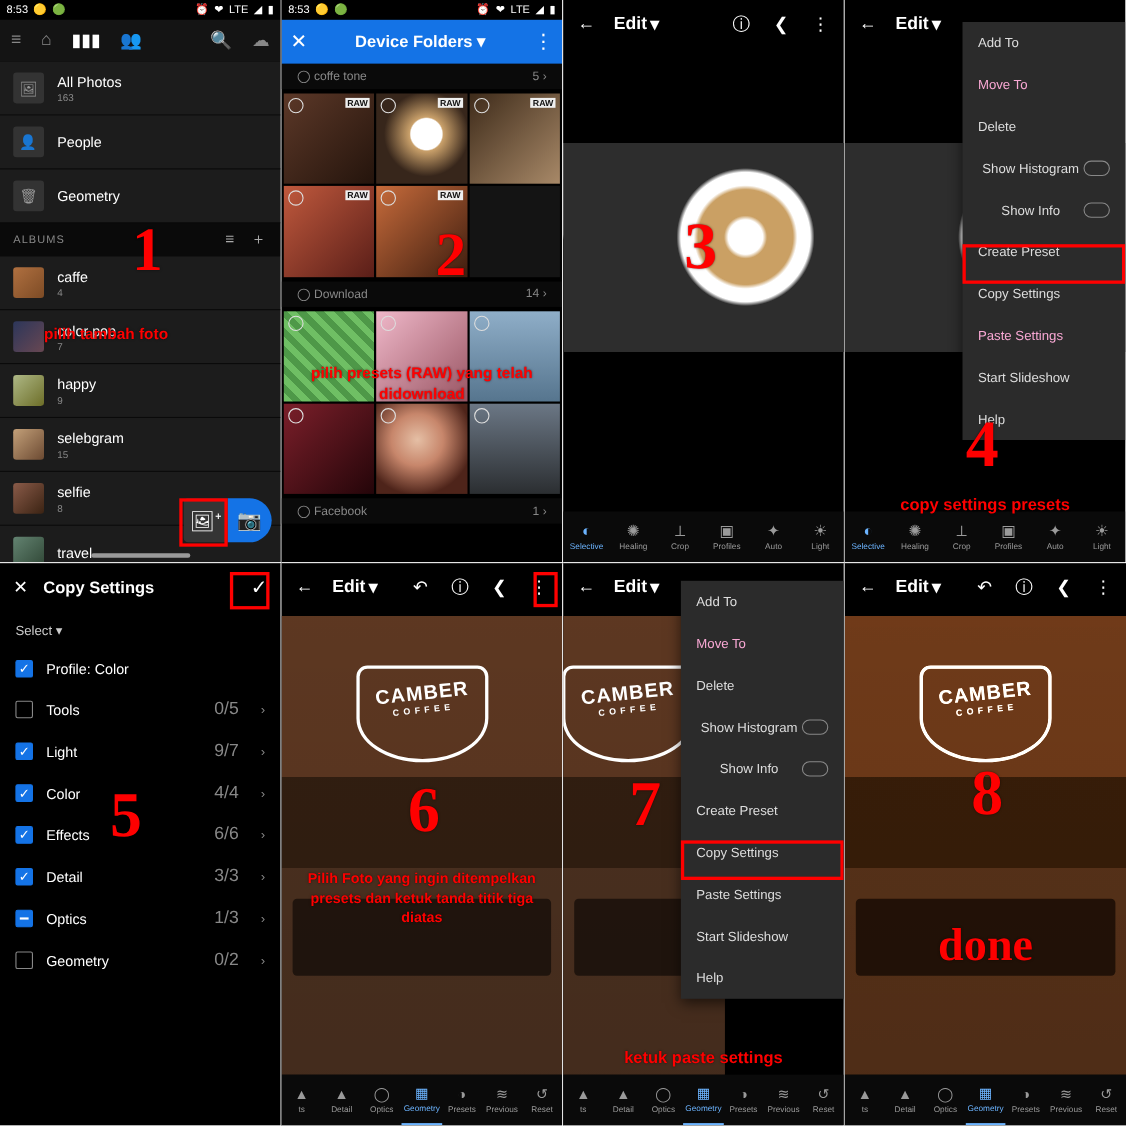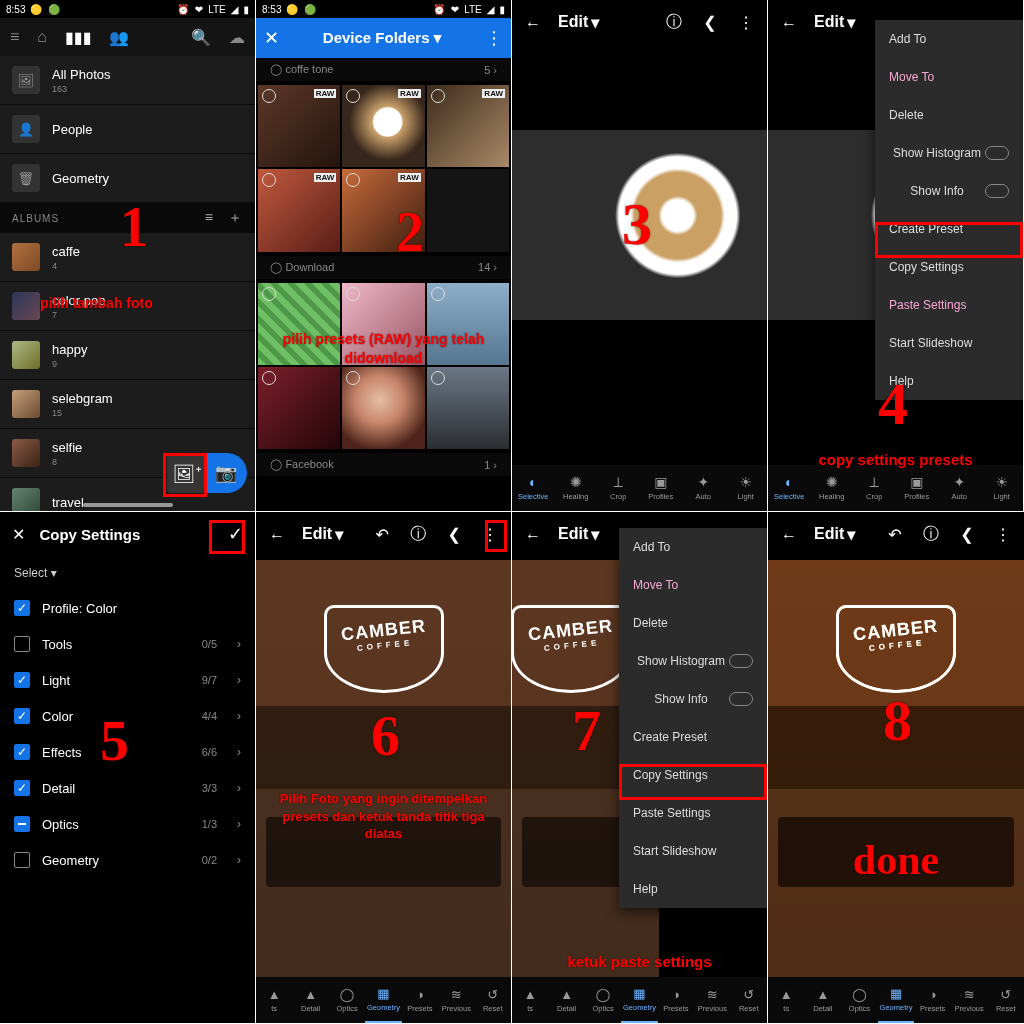--- a/index.html
+++ b/index.html
@@ -107,21 +107,21 @@
   .p5 .hdr{ height:44px; display:flex; align-items:center; padding:0 12px; gap:14px;}
   .p5 .hdr .title{ font-size:15px; font-weight:600;}
   .p5 .hdr .spacer{flex:1;}
   .p5 .sel{ padding:10px 14px; font-size:12px; color:#ccc;}
   .p5 .opt{ display:flex; align-items:center; padding:10px 14px; font-size:13px; gap:12px;}
   .p5 .opt .cb{ width:16px;height:16px; border:1.5px solid #888; border-radius:2px; display:inline-flex; align-items:center; justify-content:center; font-size:12px; color:#fff;}
   .p5 .opt .cb.on{ background:#1473e6; border-color:#1473e6;}
   .p5 .opt .cb.semi{ background:#1473e6; border-color:#1473e6; position:relative;}
   .p5 .opt .cb.semi::after{ content:""; position:absolute; width:8px; height:2px; background:#fff;}
   .p5 .opt .name{ flex:1; }
-  .p5 .opt .count{ font-size:11px; color:#888; margin-right:8px;}
+  .p5 .opt .count{ font-size:16px; color:#888; margin-right:8px;}
   .p5 .opt .chev{ color:#888; font-size:12px;}
 </style>
 </head>
 <body>
 
 <div class="grid">
 
 <div class="panel p1">
   <div class="statusbar">
     <div class="left">

